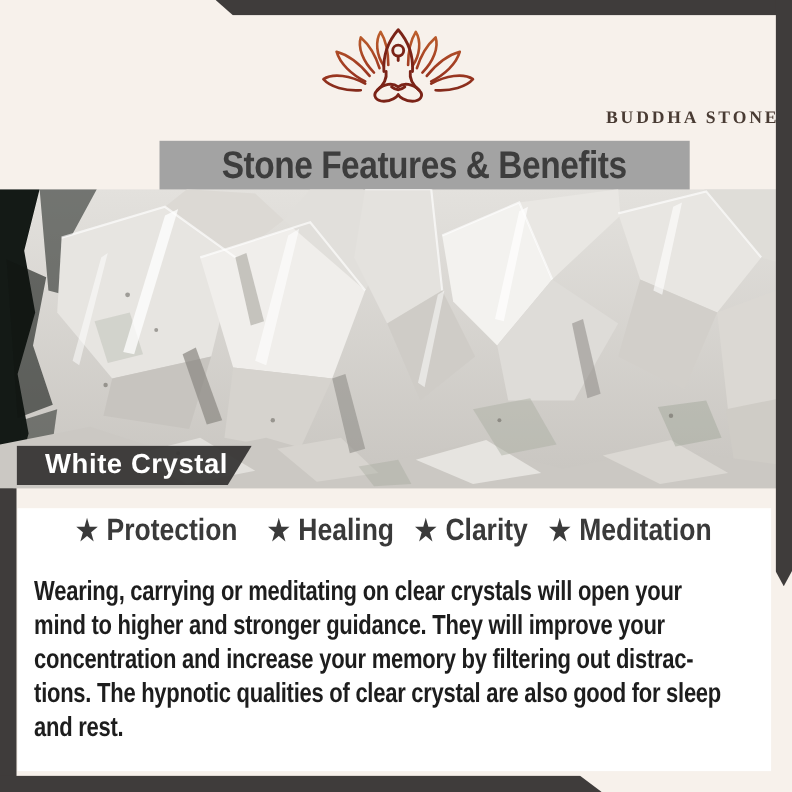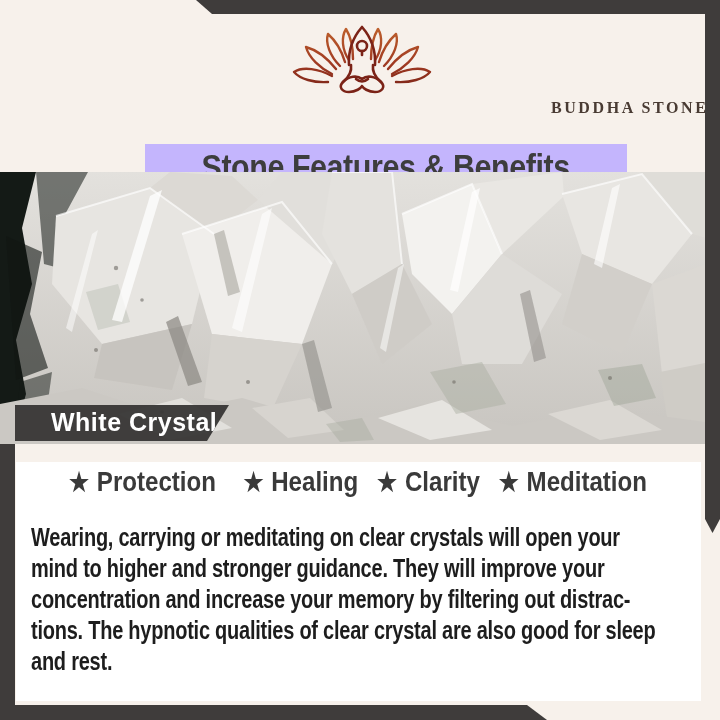--- a/index.html
+++ b/index.html
@@ -28,38 +28,38 @@
   }
 
   
   .logo{left:292px;top:22px;width:140px;height:76px;}
   .brand-name{
     left:0;top:99px;width:720px;text-align:right;
     font-family:"Liberation Serif", serif;
     font-size:16px;font-weight:700;letter-spacing:2.6px;color:#493b33;
   }
   .title-banner{
-    left:145px;top:144px;width:482px;height:45px;background:#c4b5fd;
+    left:145px;top:128px;width:482px;height:45px;background:#a3a3a3;
     text-align:center;line-height:45px;
   }
   .title-banner span{
     display:inline-block;font-size:35px;font-weight:bold;color:#3d3d3d;
     transform:scaleX(0.87);transform-origin:center;white-space:nowrap;
     letter-spacing:-0.5px;
   }
 
   
   .photo{left:0;top:172px;width:720px;height:272px;}
   .photo svg{display:block;}
   .photo-label{
     left:15px;top:405px;width:214px;height:36px;
     background:rgba(55,54,53,0.95);
     clip-path:polygon(0 0,100% 0,calc(100% - 22px) 100%,0 100%);
     color:#ffffff;font-size:25px;font-weight:bold;line-height:35px;
-    padding-left:36px;box-sizing:border-box;letter-spacing:0.5px;
+    padding-left:26px;box-sizing:border-box;letter-spacing:0.5px;
   }
 
   
   .content-panel{
     left:16px;top:462px;width:685px;height:239px;background:#ffffff;
   }
   .features-row{
     left:16px;top:464px;width:685px;height:36px;
     display:flex;justify-content:center;align-items:center;
   }

